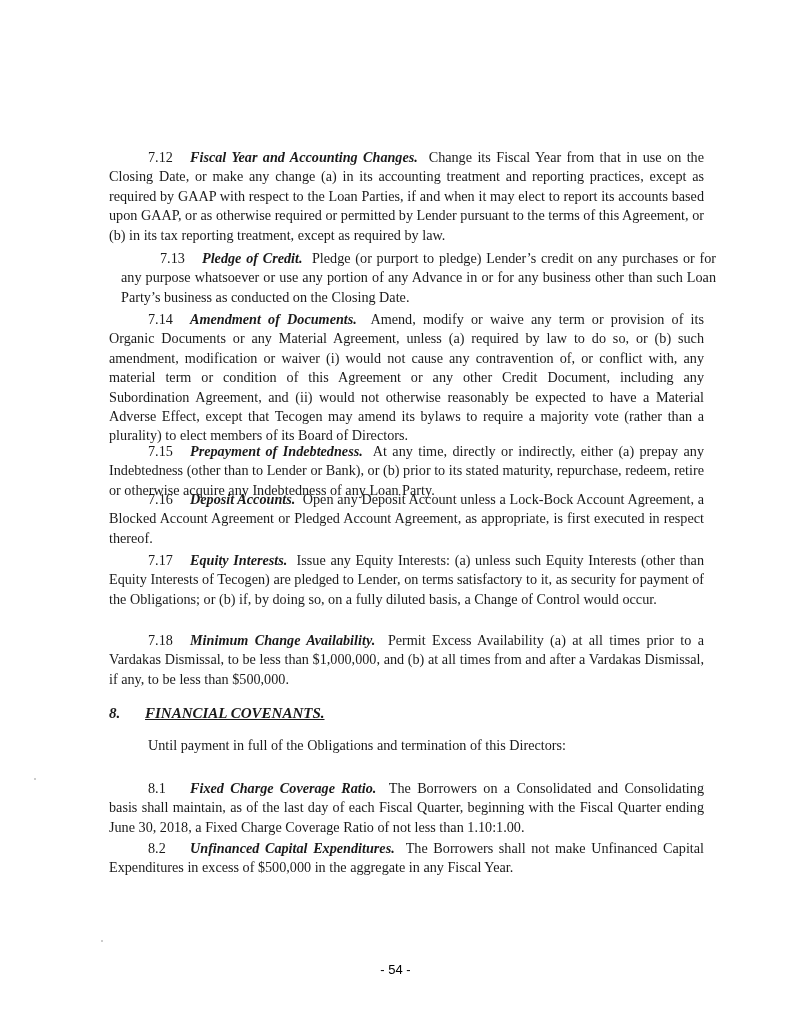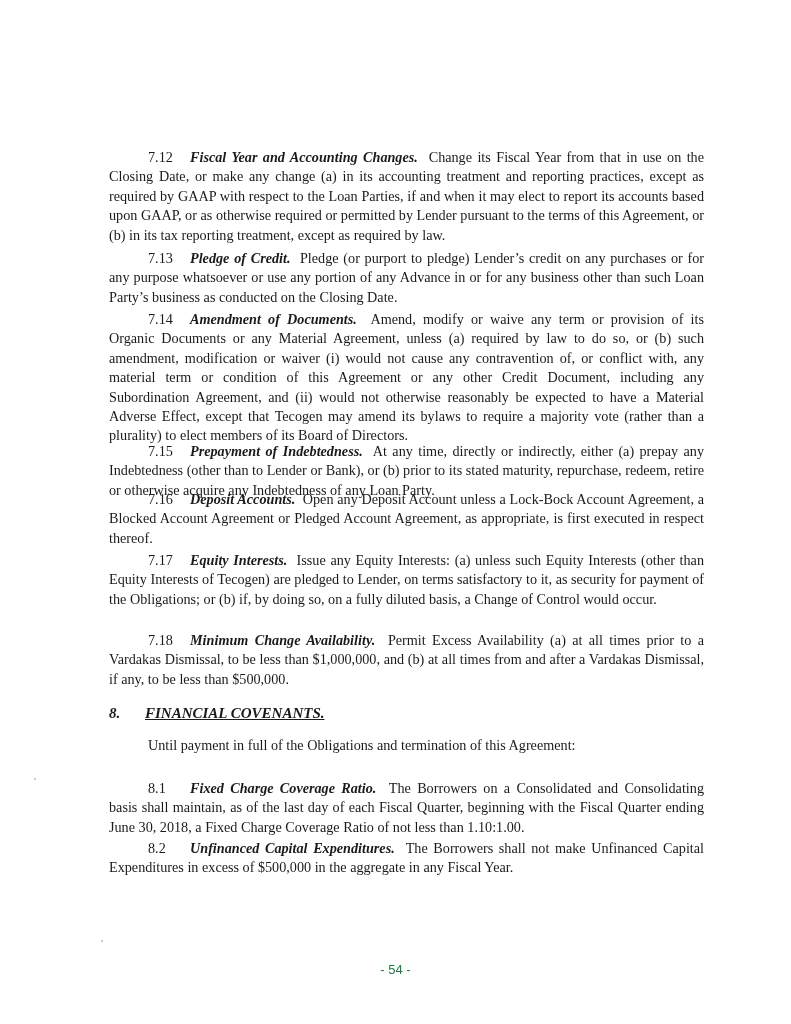--- a/index.html
+++ b/index.html
@@ -14,33 +14,33 @@
   }
   .para .first { text-indent: 39px; }
   .num { display: inline-block; width: 42px; text-indent: 0; }
   .title { font-weight: bold; font-style: italic; }
   .heading {
     position: absolute; left: 0; font-size: 15px; font-weight: bold; font-style: italic;
   }
   .heading .hnum { display: inline-block; width: 36px; }
   .heading .htext { text-decoration: underline; }
   .plain { position: absolute; left: 39px; font-size: 14.2px; }
-  .footer { position: absolute; top: 962px; left: 0; width: 791px; text-align: center; font-family: "Liberation Sans", sans-serif; font-size: 13px; color: #15803d; }
+  .footer { position: absolute; top: 962px; left: 0; width: 791px; text-align: center; font-family: "Liberation Sans", sans-serif; font-size: 13px; color: #000000; }
   .speck { position: absolute; width: 2px; height: 2px; background: #bbb; border-radius: 1px; }
 </style>
 </head>
 <body>
 
 <div class="page">
 
   <div class="para" style="top:148px;">
     <div class="first"><span class="num">7.12</span><span class="title">Fiscal Year and Accounting Changes.</span>&nbsp; <span>Change its Fiscal Year from that in use on the Closing Date, or make any change (a) in its accounting treatment and reporting practices, except as required by GAAP with respect to the Loan Parties, if and when it may elect to report its accounts based upon GAAP, or as otherwise required or permitted by Lender pursuant to the terms of this Agreement, or (b) in its tax reporting treatment, except as required by law.</span></div>
   </div>
 
-  <div class="para" style="top:249px;">
+  <div class="para" style="top:249px;margin-left:12px;">
     <div class="first"><span class="num">7.13</span><span class="title">Pledge of Credit.</span>&nbsp; <span>Pledge (or purport to pledge) Lender’s credit on any purchases or for any purpose whatsoever or use any portion of any Advance in or for any business other than such Loan Party’s business as conducted on the Closing Date.</span></div>
   </div>
 
   <div class="para" style="top:310px;">
     <div class="first"><span class="num">7.14</span><span class="title">Amendment of Documents.</span>&nbsp; <span>Amend, modify or waive any term or provision of its Organic Documents or any Material Agreement, unless (a) required by law to do so, or (b) such amendment, modification or waiver (i) would not cause any contravention of, or conflict with, any material term or condition of this Agreement or any other Credit Document, including any Subordination Agreement, and (ii) would not otherwise reasonably be expected to have a Material Adverse Effect, except that Tecogen may amend its bylaws to require a majority vote (rather than a plurality) to elect members of its Board of Directors.</span></div>
   </div>
 
   <div class="para" style="top:442px;">
     <div class="first"><span class="num">7.15</span><span class="title">Prepayment of Indebtedness.</span>&nbsp; <span>At any time, directly or indirectly, either (a) prepay any Indebtedness (other than to Lender or Bank), or (b) prior to its stated maturity, repurchase, redeem, retire or otherwise acquire any Indebtedness of any Loan Party.</span></div>
   </div>
@@ -54,21 +54,21 @@
   </div>
 
   <div class="para" style="top:631px;">
     <div class="first"><span class="num">7.18</span><span class="title">Minimum Change Availability.</span>&nbsp; <span>Permit Excess Availability (a) at all times prior to a Vardakas Dismissal, to be less than $1,000,000, and (b) at all times from and after a Vardakas Dismissal, if any, to be less than $500,000.</span></div>
   </div>
 
   <div class="heading" style="top:705px;">
     <span class="hnum">8.</span><span class="htext">FINANCIAL COVENANTS.</span>
   </div>
 
-  <div class="plain" style="top:737px;">Until payment in full of the Obligations and termination of this Agreement:</div>
+  <div class="plain" style="top:737px;">Until payment in full of the Obligations and termination of this Directors:</div>
 
   <div class="para" style="top:771px;margin-top:8px;">
     <div class="first"><span class="num">8.1</span><span class="title">Fixed Charge Coverage Ratio.</span>&nbsp; <span> The Borrowers on a Consolidated and Consolidating basis shall maintain, as of the last day of each Fiscal Quarter, beginning with the Fiscal Quarter ending June 30, 2018, a Fixed Charge Coverage Ratio of not less than 1.10:1.00.</span></div>
   </div>
 
   <div class="para" style="top:839px;">
     <div class="first"><span class="num">8.2</span><span class="title">Unfinanced Capital Expenditures.</span>&nbsp; <span>The Borrowers shall not make Unfinanced Capital Expenditures in excess of $500,000 in the aggregate in any Fiscal Year.</span></div>
   </div>
 
 </div>

